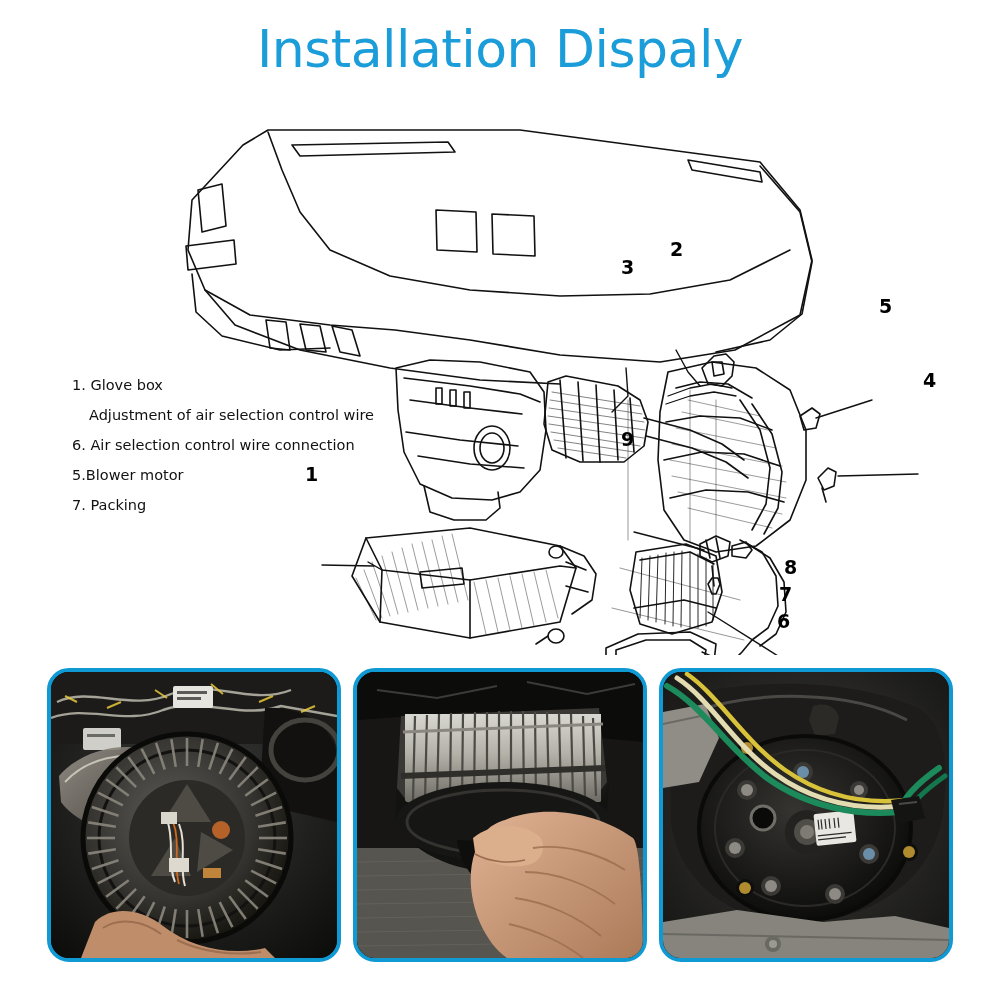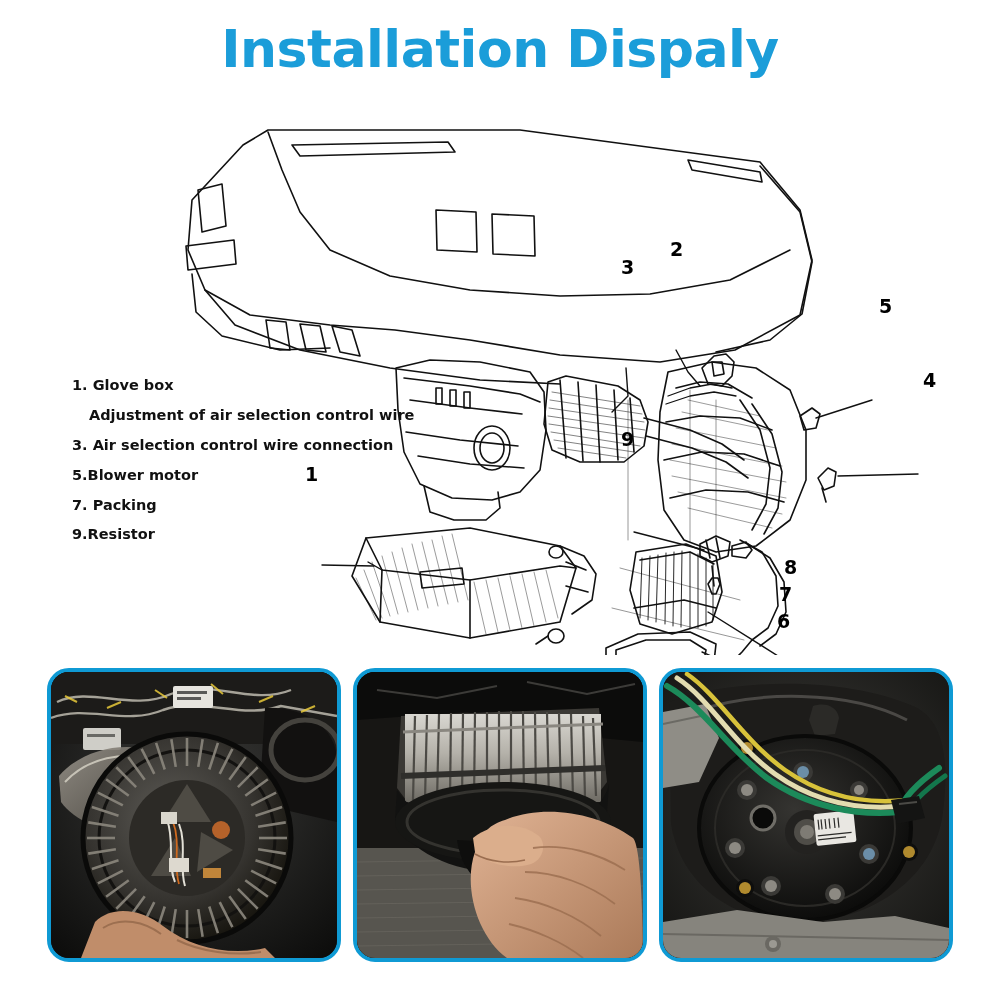--- a/index.html
+++ b/index.html
@@ -16,21 +16,21 @@
     -webkit-font-smoothing: antialiased;
   }
 
   #page-title {
     position: absolute;
     left: 0;
     top: 22px;
     width: 1000px;
     text-align: center;
     font-size: 52px;
-    font-weight: bold;
+    font-weight: normal;
     letter-spacing: -0.5px;
     color: #1b9dd9;
     font-family: "DejaVu Sans", sans-serif;
     line-height: 1.05;
   }
 
   #diagram-area {
     position: absolute;
     left: 0;
     top: 100px;
@@ -52,21 +52,20 @@
     top: 378px;
     width: 300px;
   }
   .legend-item {
     font-size: 14.5px;
     color: #111111;
     line-height: 1.0;
     margin-bottom: 15.4px;
     white-space: nowrap;
     font-family: "DejaVu Sans", sans-serif;
-    font-weight: bold;
   }
   .legend-item.indented {
     padding-left: 17px;
   }
 
   .callout {
     position: absolute;
     font-size: 19px;
     font-weight: bold;
     color: #000000;
@@ -320,24 +319,23 @@
         <path d="M612,508 L744,540"></path>
       </g>
     </g>
   </svg>
 
 </div>
 
 <div id="legend">
   <div class="legend-item">1. Glove box</div>
   <div class="legend-item indented">Adjustment of air selection control wire</div>
-  <div class="legend-item">3. Air selection control wire connection</div>
+  <div class="legend-item">6. Air selection control wire connection</div>
   <div class="legend-item">5.Blower motor</div>
   <div class="legend-item">7. Packing</div>
-  <div class="legend-item">9.Resistor</div>
 </div>
 
 <div class="callout" style="left:305px; top:465px;">1</div>
 <div class="callout" style="left:670px; top:240px;">2</div>
 <div class="callout" style="left:621px; top:258px;">3</div>
 <div class="callout" style="left:923px; top:371px;">4</div>
 <div class="callout" style="left:879px; top:297px;">5</div>
 <div class="callout" style="left:777px; top:612px;">6</div>
 <div class="callout" style="left:779px; top:585px;">7</div>
 <div class="callout" style="left:784px; top:558px;">8</div>

